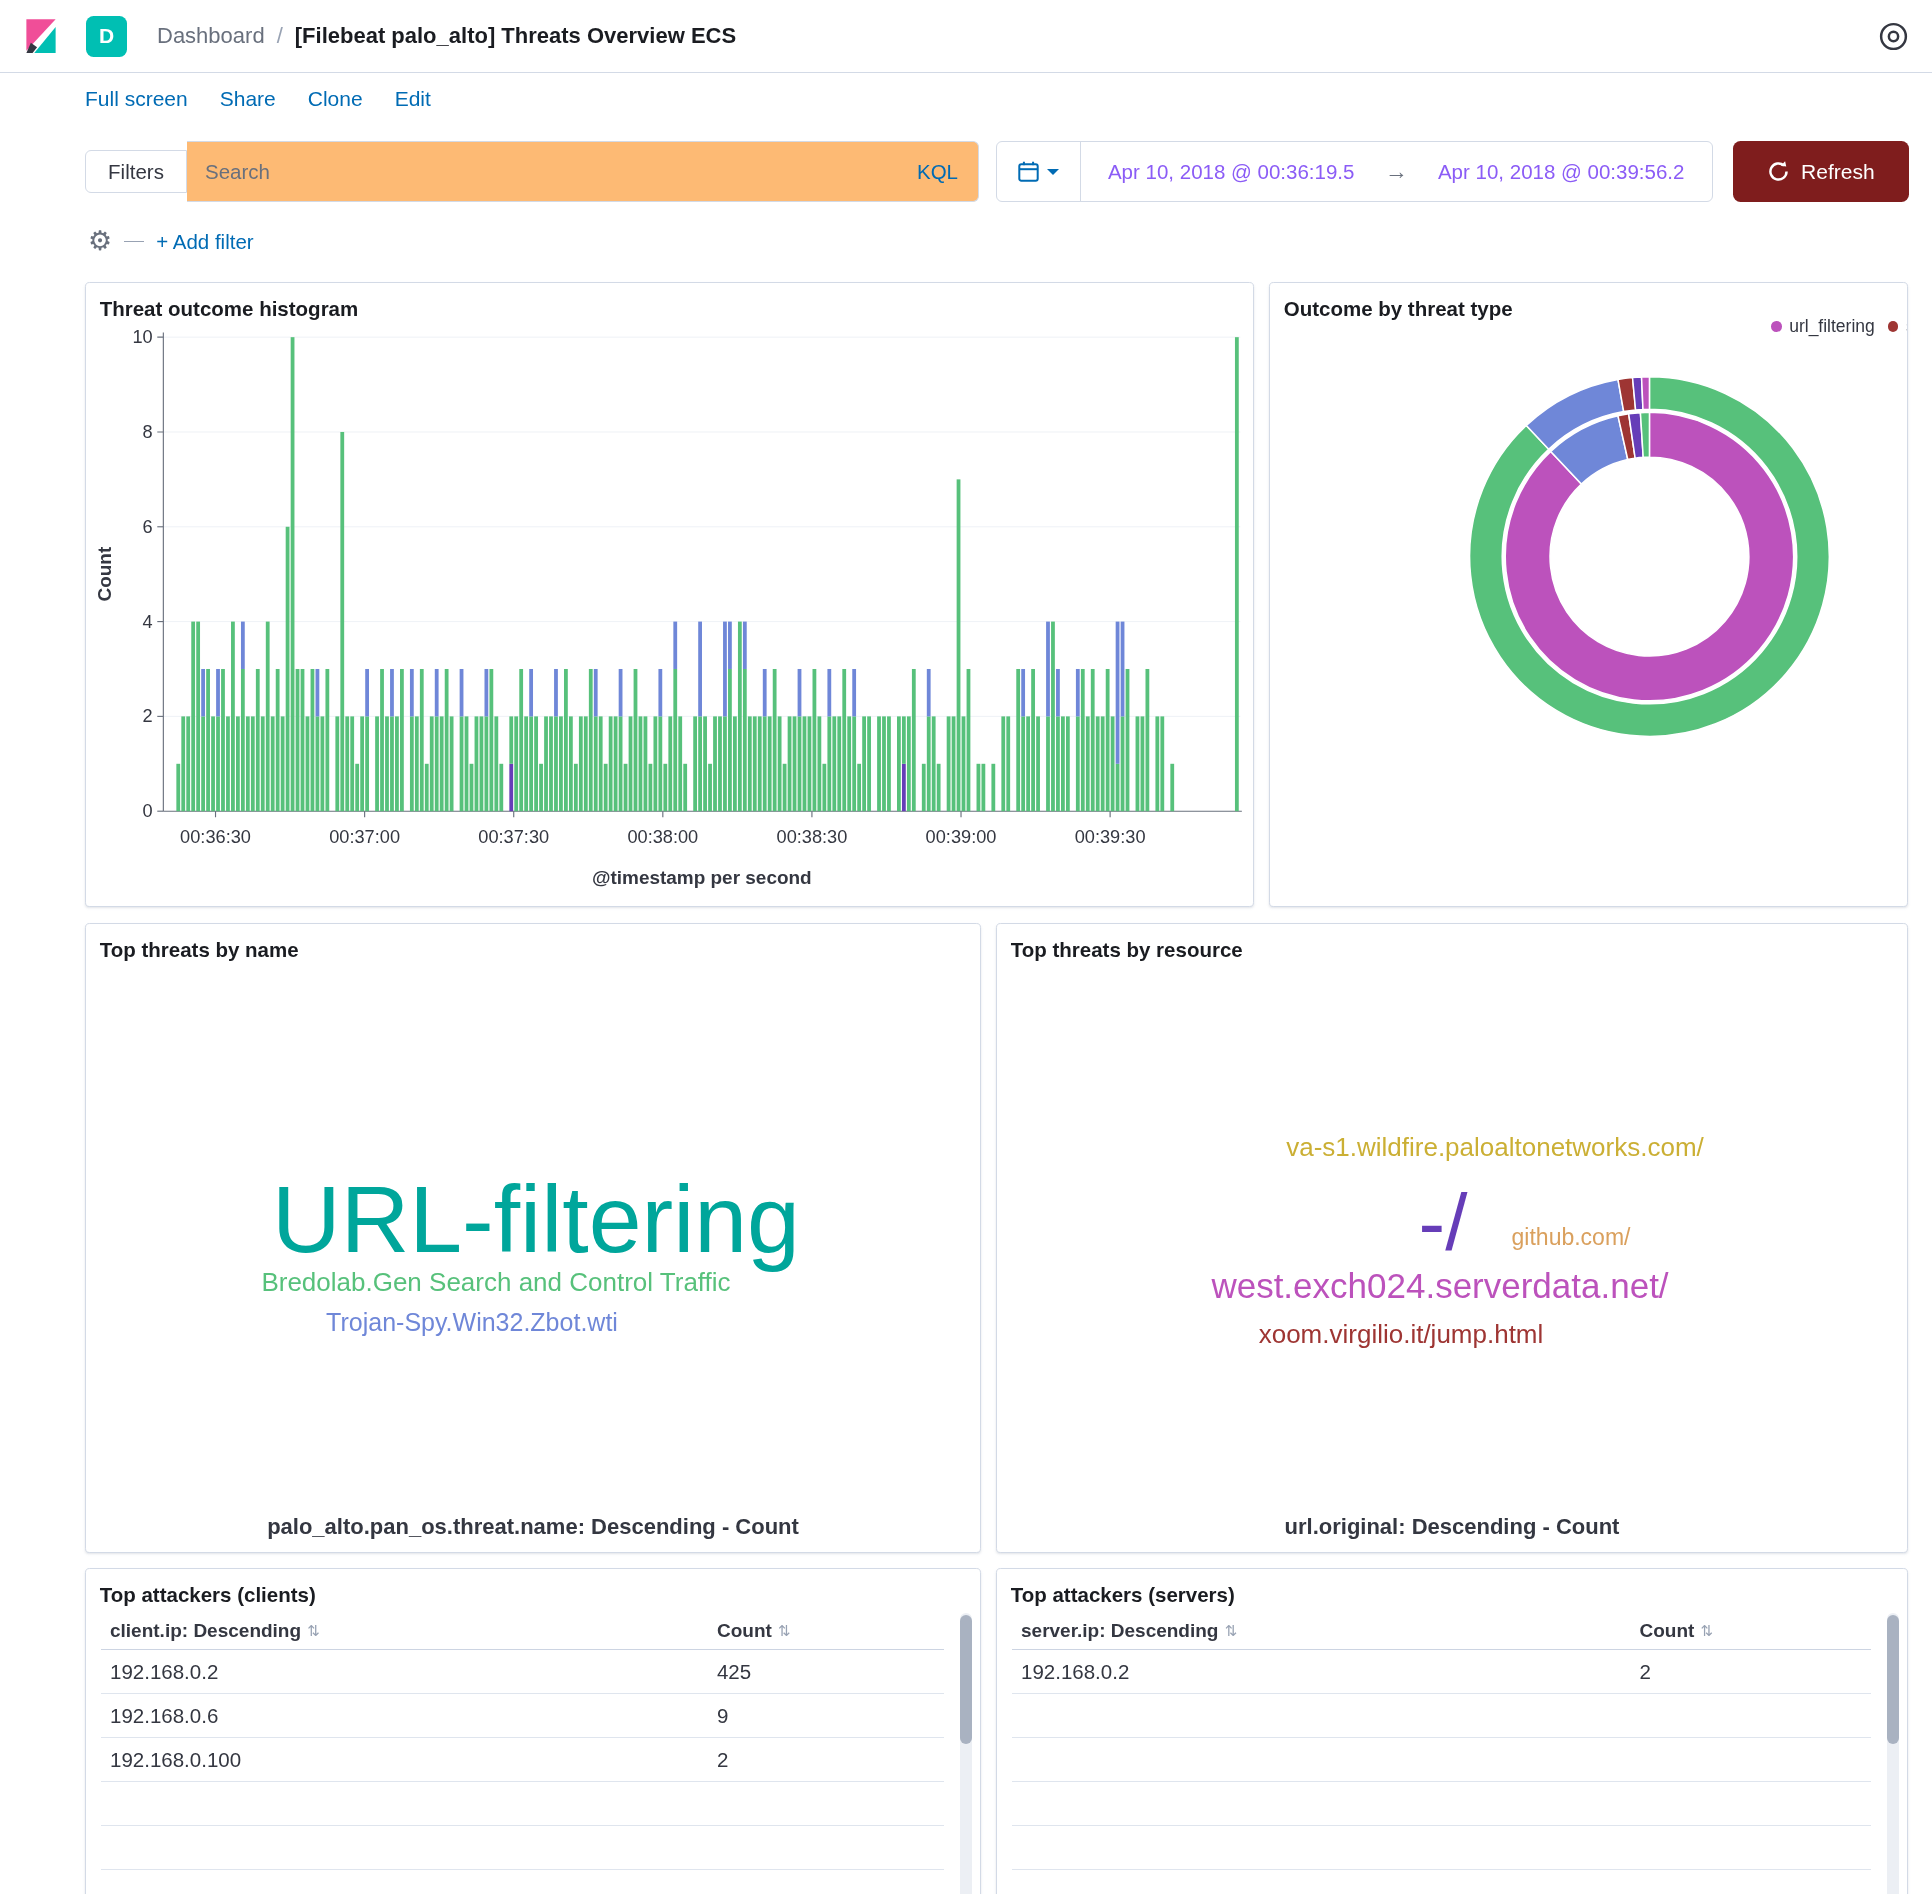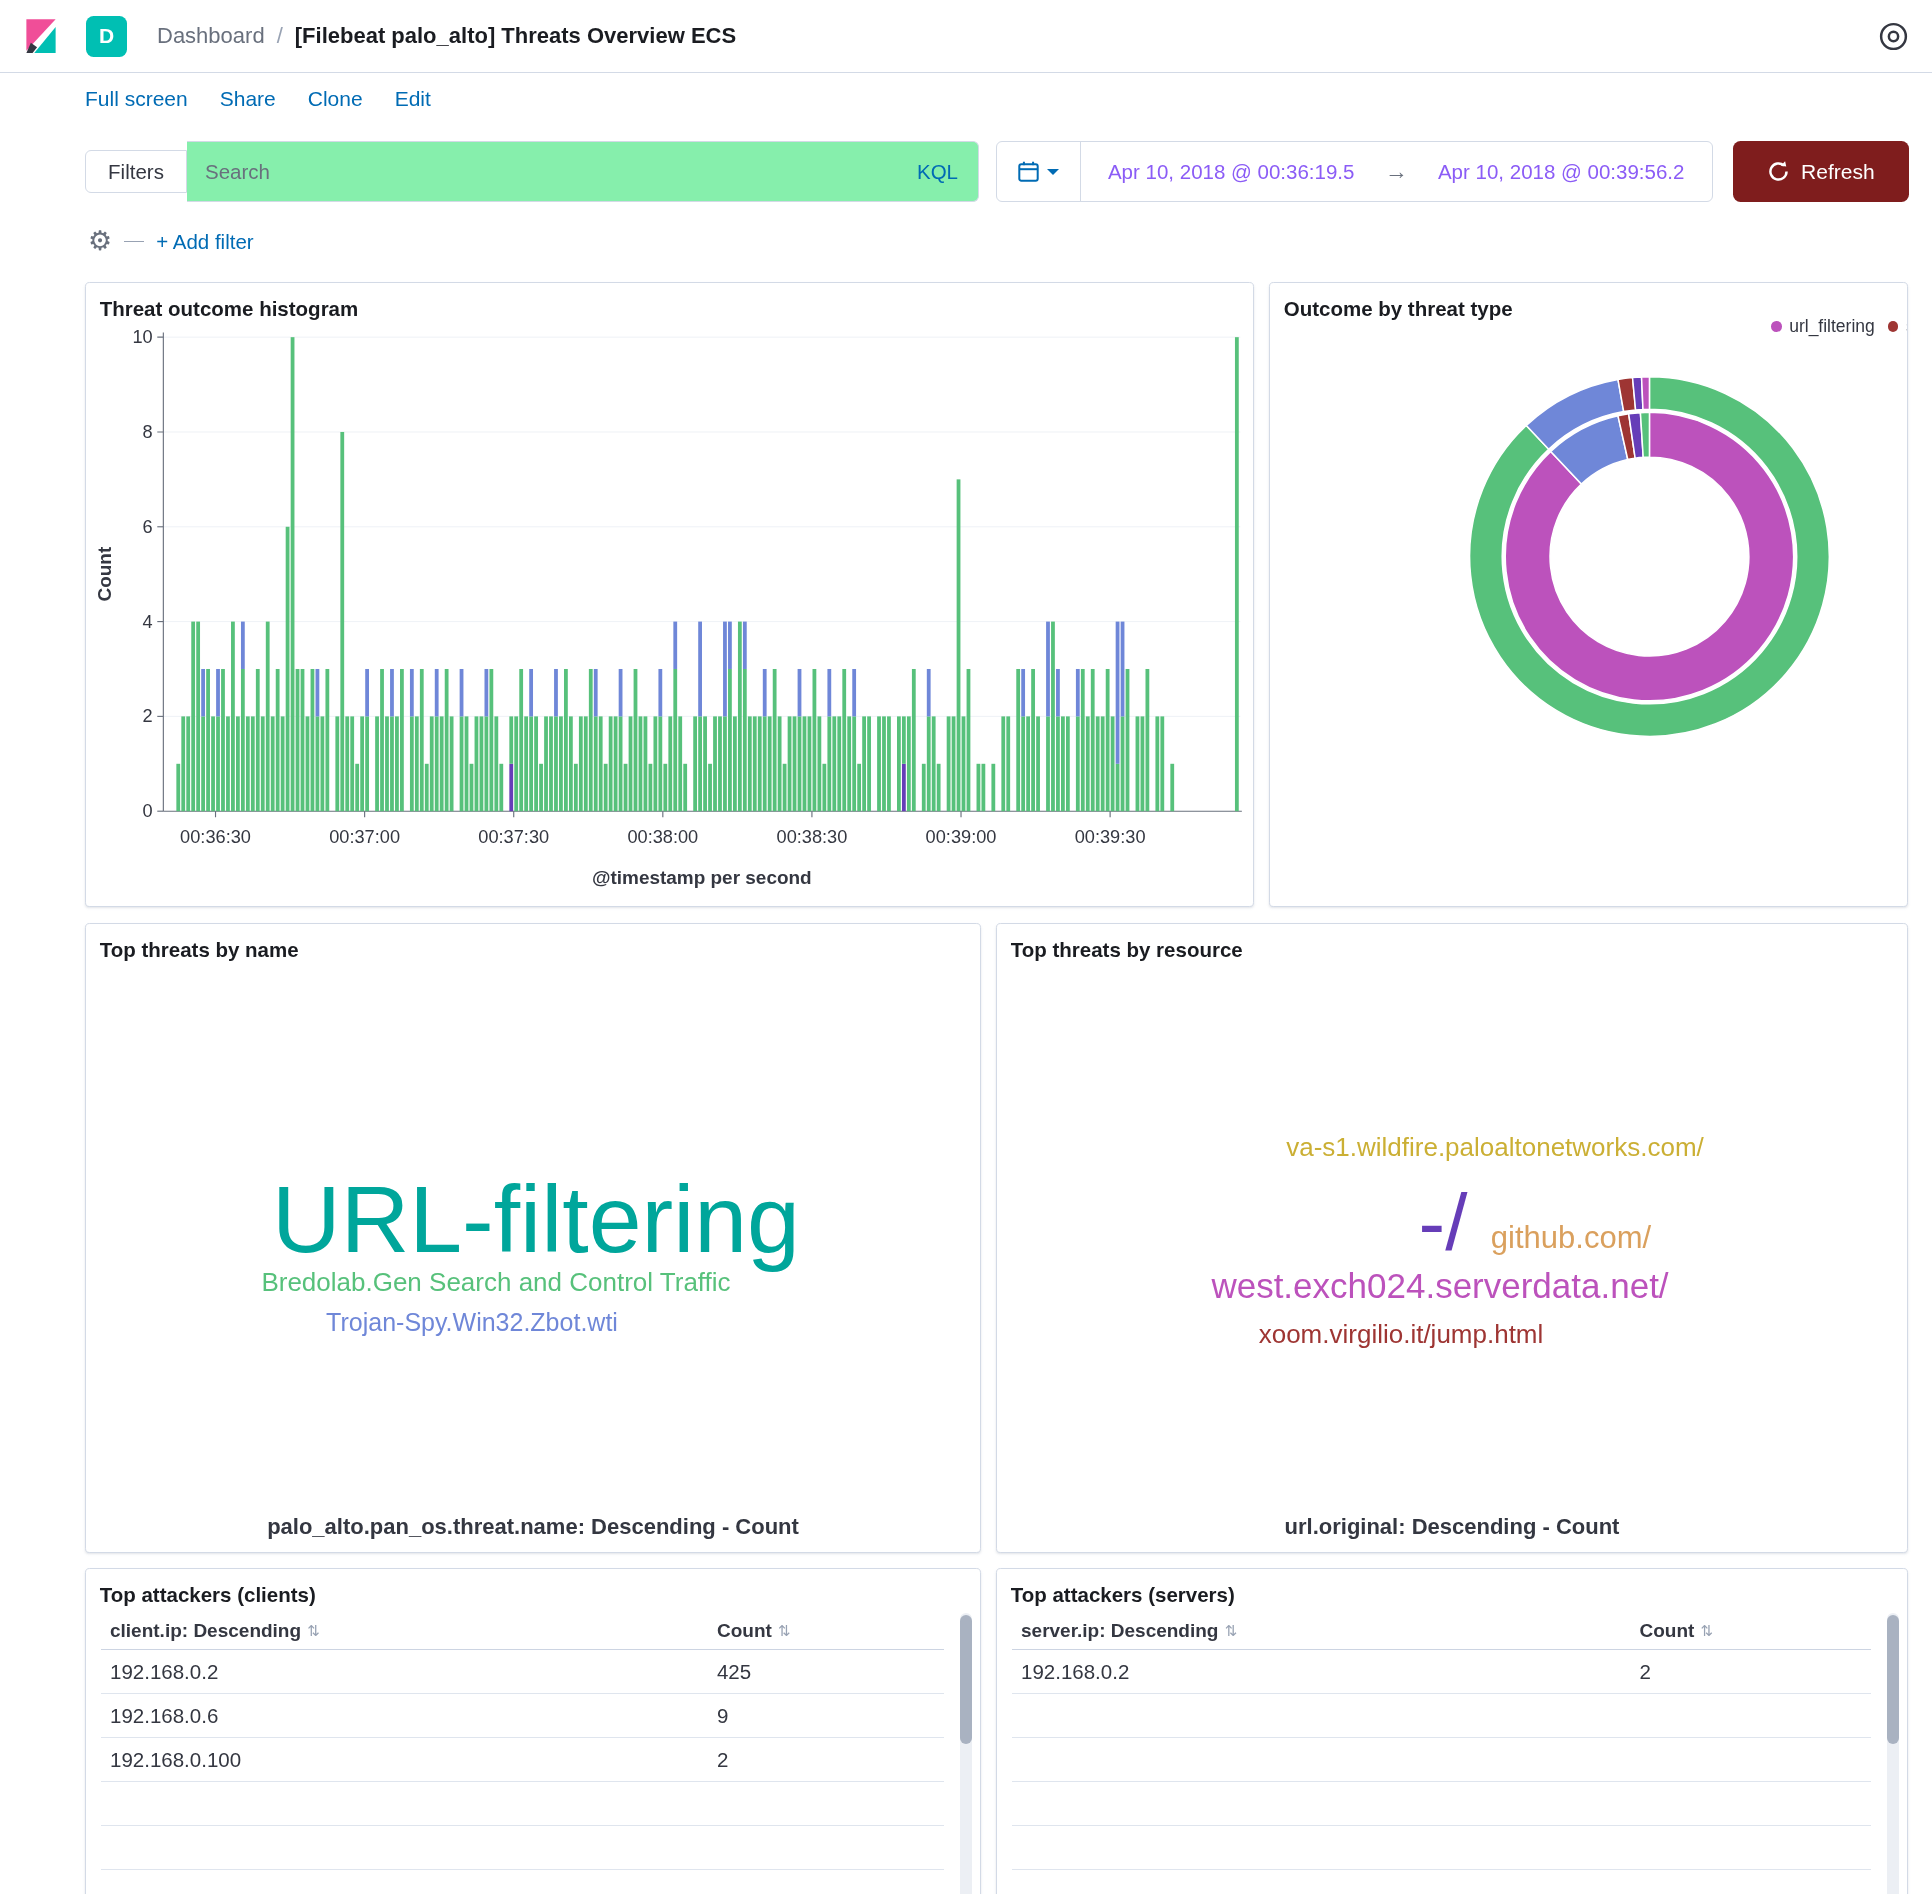--- a/index.html
+++ b/index.html
@@ -21,21 +21,21 @@
   .help-btn{margin-left:auto;width:33px;height:33px;cursor:pointer;}
 
   .menubar{position:absolute;top:87px;left:85px;display:flex;gap:32px;font-size:21px;}
   .menu-link{color:#006BB4;cursor:pointer;}
 
   .querybar{position:absolute;top:141px;left:85px;display:flex;align-items:center;}
   .filters-btn{width:102px;height:43px;border:0.8px solid #D3DAE6;border-right:0.8px solid #D3DAE6;
                border-radius:6px 0 0 6px;background:#fff;font-size:20.5px;color:#343741;
                box-sizing:border-box;cursor:pointer;font-family:inherit;}
   .search-wrap{width:792px;height:61px;border:0.8px solid #D3DAE6;border-left:none;
-               border-radius:0 6px 6px 0;display:flex;align-items:center;background:#86efac;
+               border-radius:0 6px 6px 0;display:flex;align-items:center;background:#fdba74;
                box-sizing:border-box;}
   .search-input{flex:1;border:none;outline:none;font-size:20.5px;padding:0 18px;color:#343741;
                 background:transparent;font-family:inherit;}
   .search-input::placeholder{color:#69707D;}
   .kql{padding-right:20px;color:#006BB4;font-size:20.5px;cursor:pointer;}
 
   .datepicker{margin-left:16.7px;width:717px;height:61px;border:0.8px solid #D3DAE6;border-radius:6px;
               display:flex;align-items:center;background:#fff;box-sizing:border-box;}
   .cal-area{width:83px;height:100%;display:flex;align-items:center;justify-content:center;
             gap:7.6px;border-right:0.8px solid #D3DAE6;cursor:pointer;}
@@ -467,21 +467,21 @@
         <span class="cloud-word" style="left: 386px; top: 398px; font-size: 25px; color: rgb(111, 135, 216);">Trojan-Spy.Win32.Zbot.wti</span>
       </div>
     <div class="cloud-caption">palo_alto.pan_os.threat.name: Descending - Count</div>
   </section>
 
   <section class="panel" id="panel-resources">
     <h3 class="panel-title">Top threats by resource</h3>
     <div class="cloud-area" id="cloud-resources">
         <span class="cloud-word" style="left: 498px; top: 223px; font-size: 26px; color: rgb(203, 175, 52);">va-s1.wildfire.paloaltonetworks.com/</span>
         <span class="cloud-word" style="left: 446px; top: 299px; font-size: 80px; color: rgb(102, 61, 184);">-/</span>
-        <span class="cloud-word" style="left: 574px; top: 313px; font-size: 31px; color: rgb(218, 160, 93);">github.com/</span>
+        <span class="cloud-word" style="left: 574px; top: 313px; font-size: 23px; color: rgb(218, 160, 93);">github.com/</span>
         <span class="cloud-word" style="left: 443px; top: 361px; font-size: 35px; color: rgb(188, 82, 188);">west.exch024.serverdata.net/</span>
         <span class="cloud-word" style="left: 404px; top: 410px; font-size: 26px; color: rgb(158, 53, 51);">xoom.virgilio.it/jump.html</span>
       </div>
     <div class="cloud-caption">url.original: Descending - Count</div>
   </section>
 
   <section class="panel" id="panel-clients">
     <h3 class="panel-title">Top attackers (clients)</h3>
     <div class="table-wrap" id="table-clients">
         <div class="trow head">

